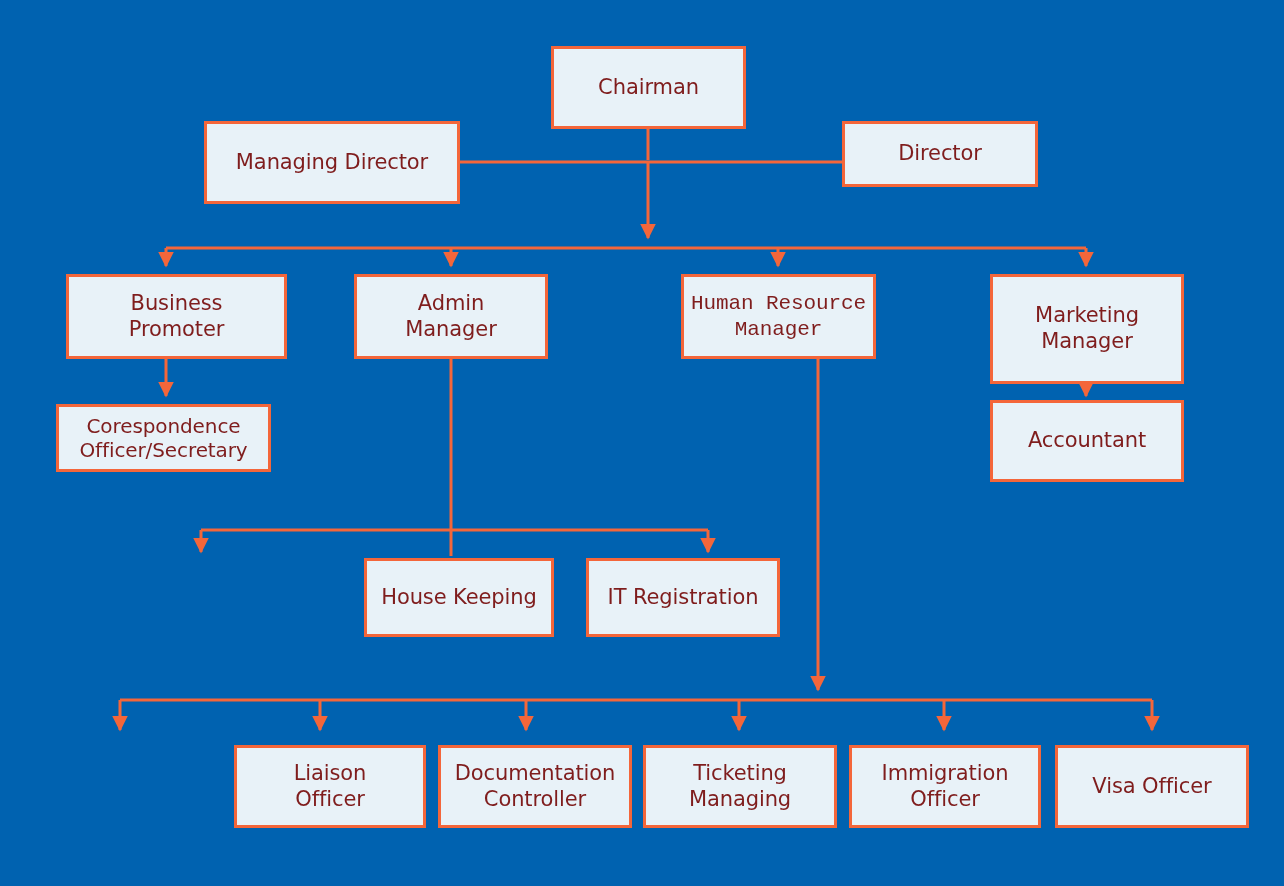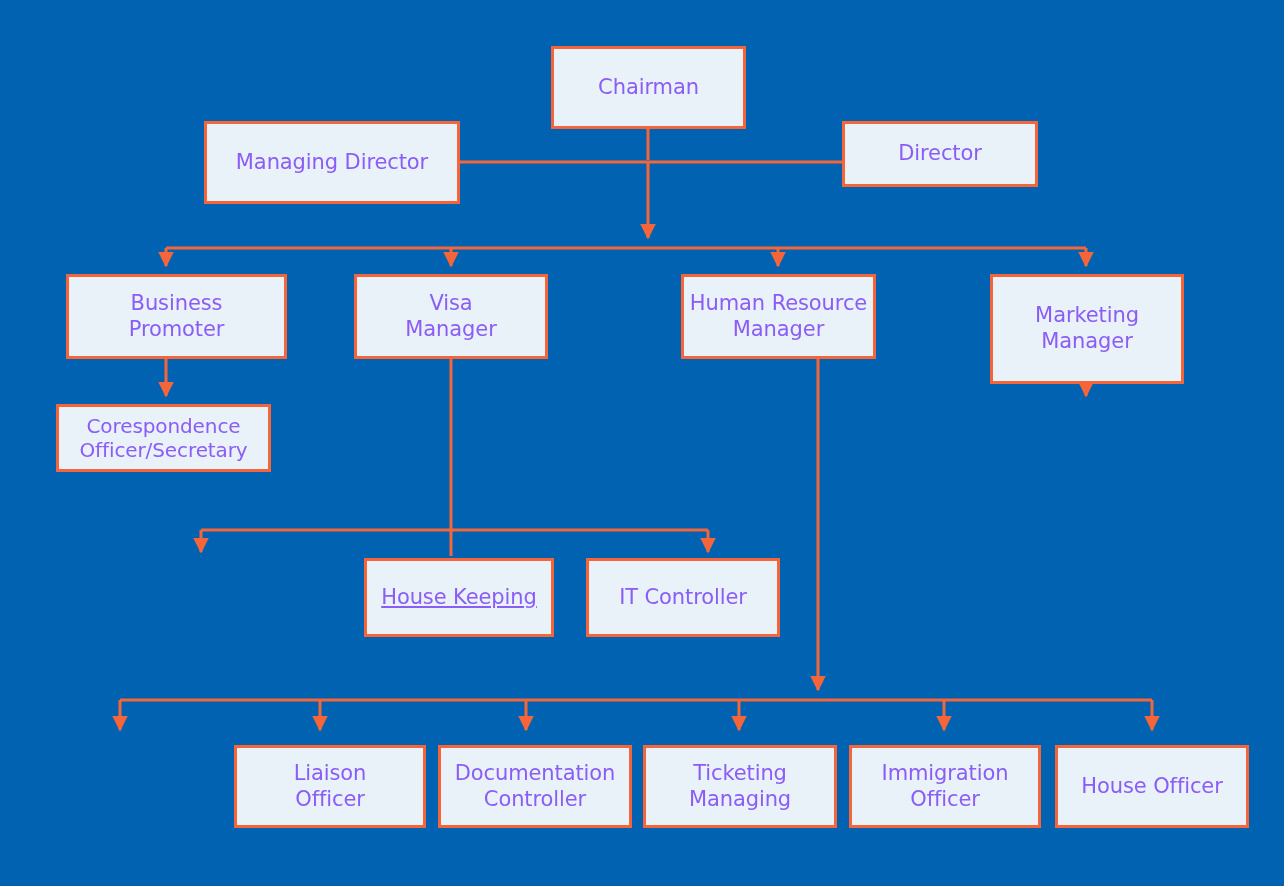--- a/index.html
+++ b/index.html
@@ -28,21 +28,21 @@
   }
   .node {
     position: absolute;
     box-sizing: border-box;
     background: #e8f2f8;
     border: 3px solid #f4663a;
     display: flex;
     align-items: center;
     justify-content: center;
     text-align: center;
-    color: #8b5cf6;
+    color: #7f1d1d;
     font-family: "DejaVu Sans", sans-serif;
     font-size: 21px;
     line-height: 1.22;
     letter-spacing: -0.1px;
     z-index: 2;
     white-space: pre-line;
     padding: 0 4px;
   }
   .node.two-line {
     font-size: 21px;
@@ -97,46 +97,47 @@
 
   <div class="node" style="left:551px; top:46px; width:195px; height:83px;">Chairman</div>
 
   <div class="node" style="left:204px; top:121px; width:256px; height:83px;">Managing Director</div>
 
   <div class="node" style="left:842px; top:121px; width:196px; height:66px;">Director</div>
 
   <div class="node two-line" style="left:66px; top:274px; width:221px; height:85px;">Business
 Promoter</div>
 
-  <div class="node two-line" style="left:354px; top:274px; width:194px; height:85px;">Visa
+  <div class="node two-line" style="left:354px; top:274px; width:194px; height:85px;">Admin
 Manager</div>
 
-  <div class="node two-line" style="left:681px; top:274px; width:195px; height:85px;">Human Resource
+  <div class="node two-line" style="left:681px; top:274px; width:195px; height:85px;font-family:Liberation Mono, monospace;">Human Resource
 Manager</div>
 
   <div class="node two-line" style="left:990px; top:274px; width:194px; height:110px;">Marketing
 Manager</div>
 
   <div class="node two-line" style="left:56px; top:404px; width:215px; height:68px; font-size:20px;">Corespondence
 Officer/Secretary</div>
 
+  <div class="node" style="left:990px; top:400px; width:194px; height:82px;">Accountant</div>
 
 
-  <div class="node" style="left:364px; top:558px; width:190px; height:79px;text-decoration:underline;">House Keeping</div>
+  <div class="node" style="left:364px; top:558px; width:190px; height:79px;">House Keeping</div>
 
-  <div class="node" style="left:586px; top:558px; width:194px; height:79px;">IT Controller</div>
+  <div class="node" style="left:586px; top:558px; width:194px; height:79px;">IT Registration</div>
 
 
   <div class="node two-line" style="left:234px; top:745px; width:192px; height:83px;">Liaison
 Officer</div>
 
   <div class="node two-line" style="left:438px; top:745px; width:194px; height:83px;">Documentation
 Controller</div>
 
   <div class="node two-line" style="left:643px; top:745px; width:194px; height:83px;">Ticketing
 Managing</div>
 
   <div class="node two-line" style="left:849px; top:745px; width:192px; height:83px;">Immigration
 Officer</div>
 
-  <div class="node" style="left:1055px; top:745px; width:194px; height:83px;">House Officer</div>
+  <div class="node" style="left:1055px; top:745px; width:194px; height:83px;">Visa Officer</div>
 
 </div>
 
 </body></html>

